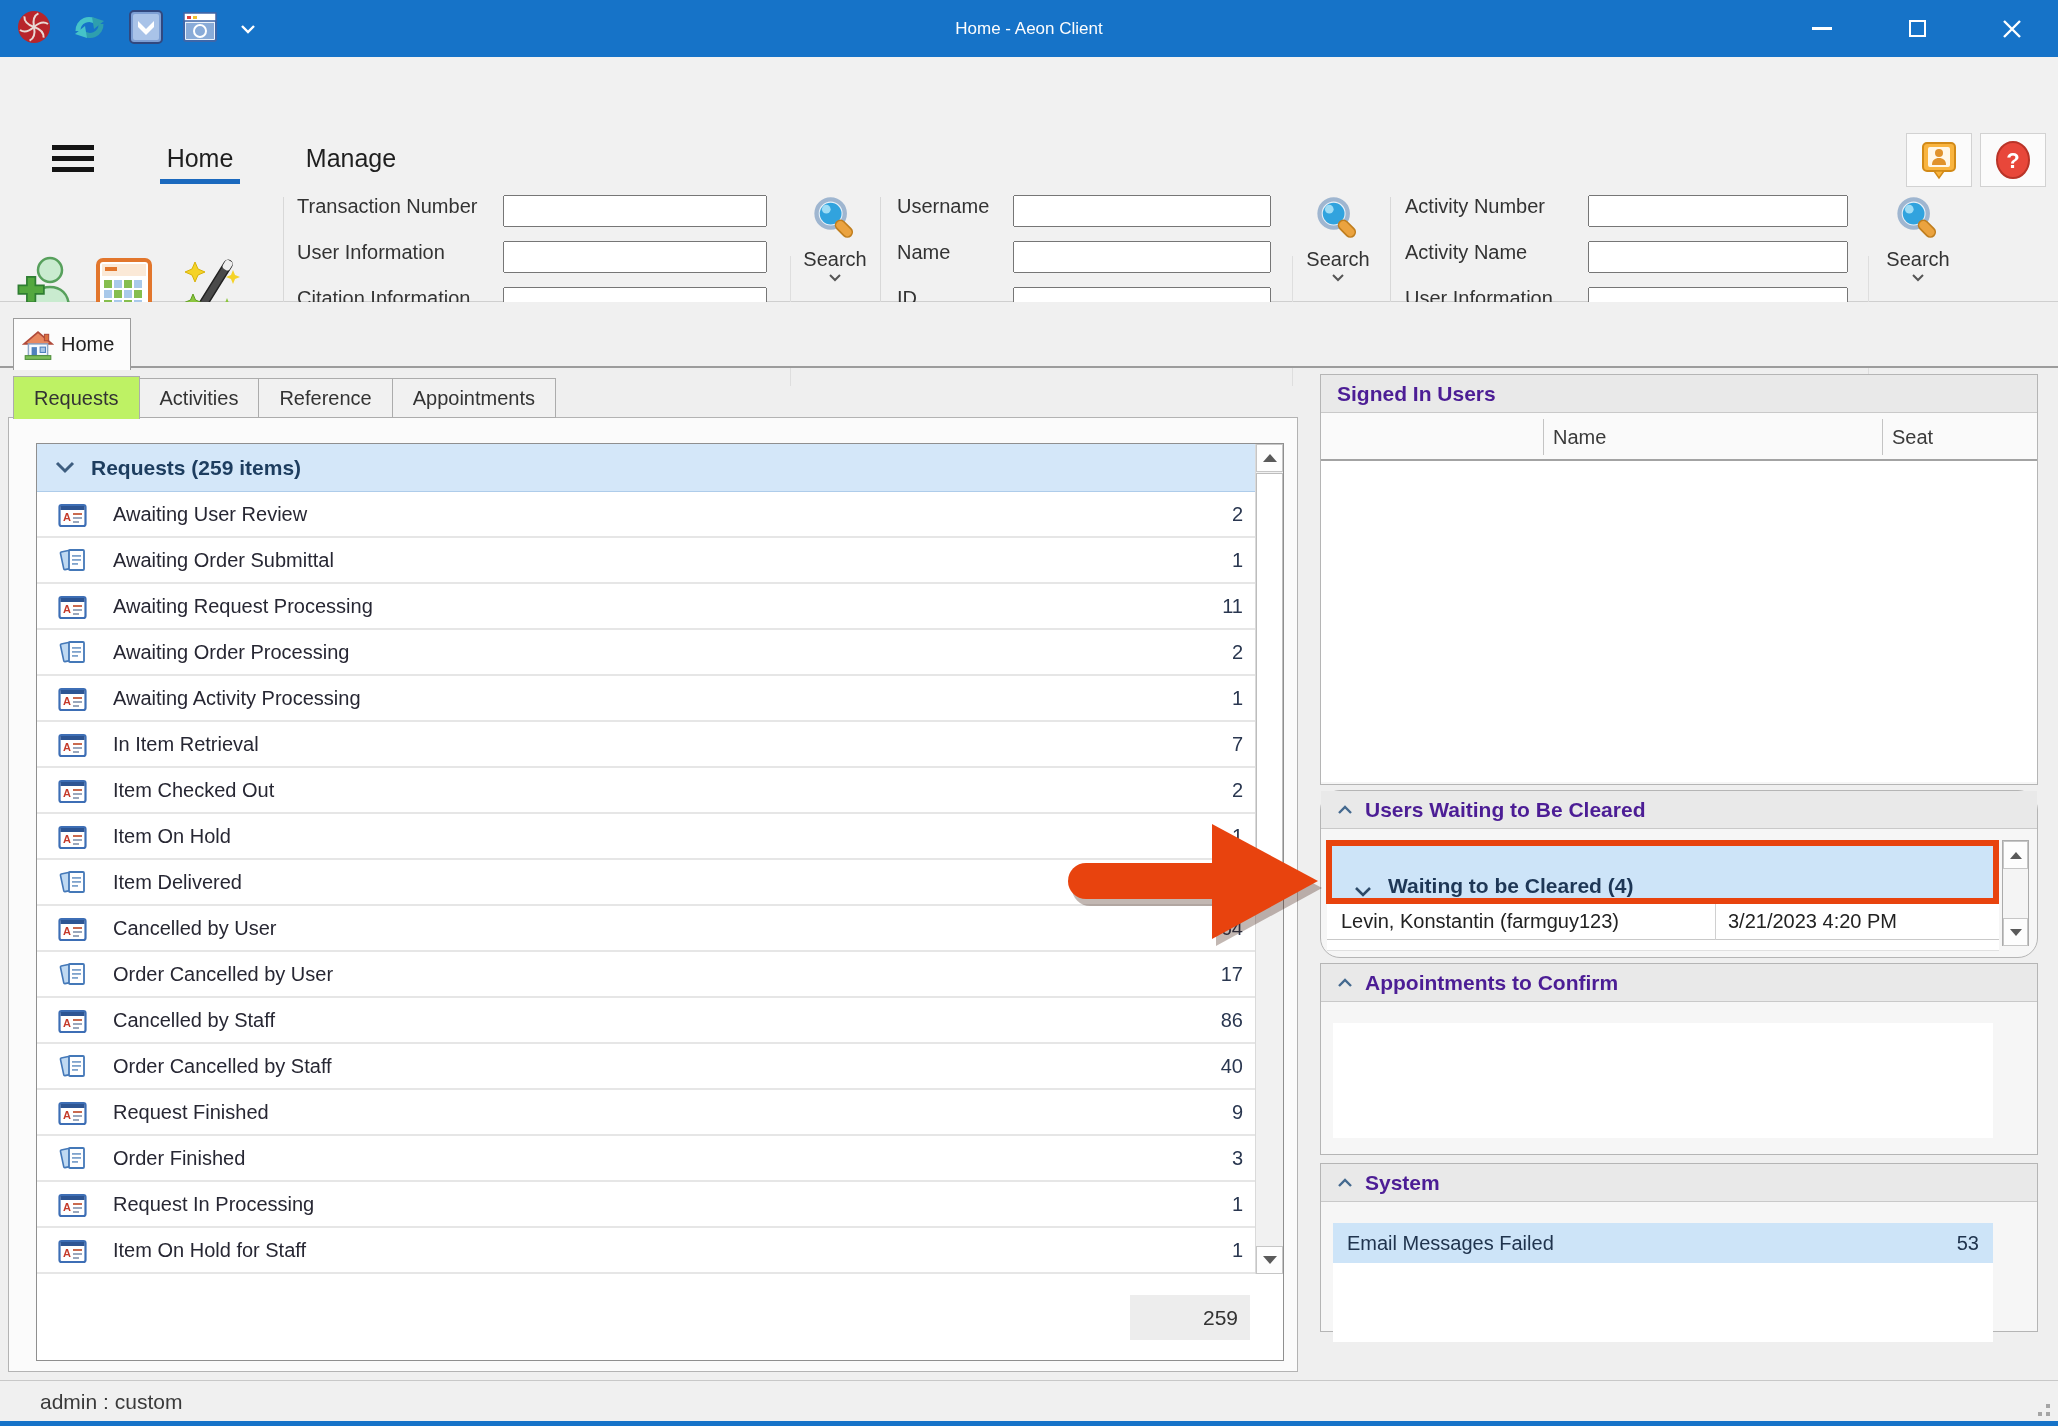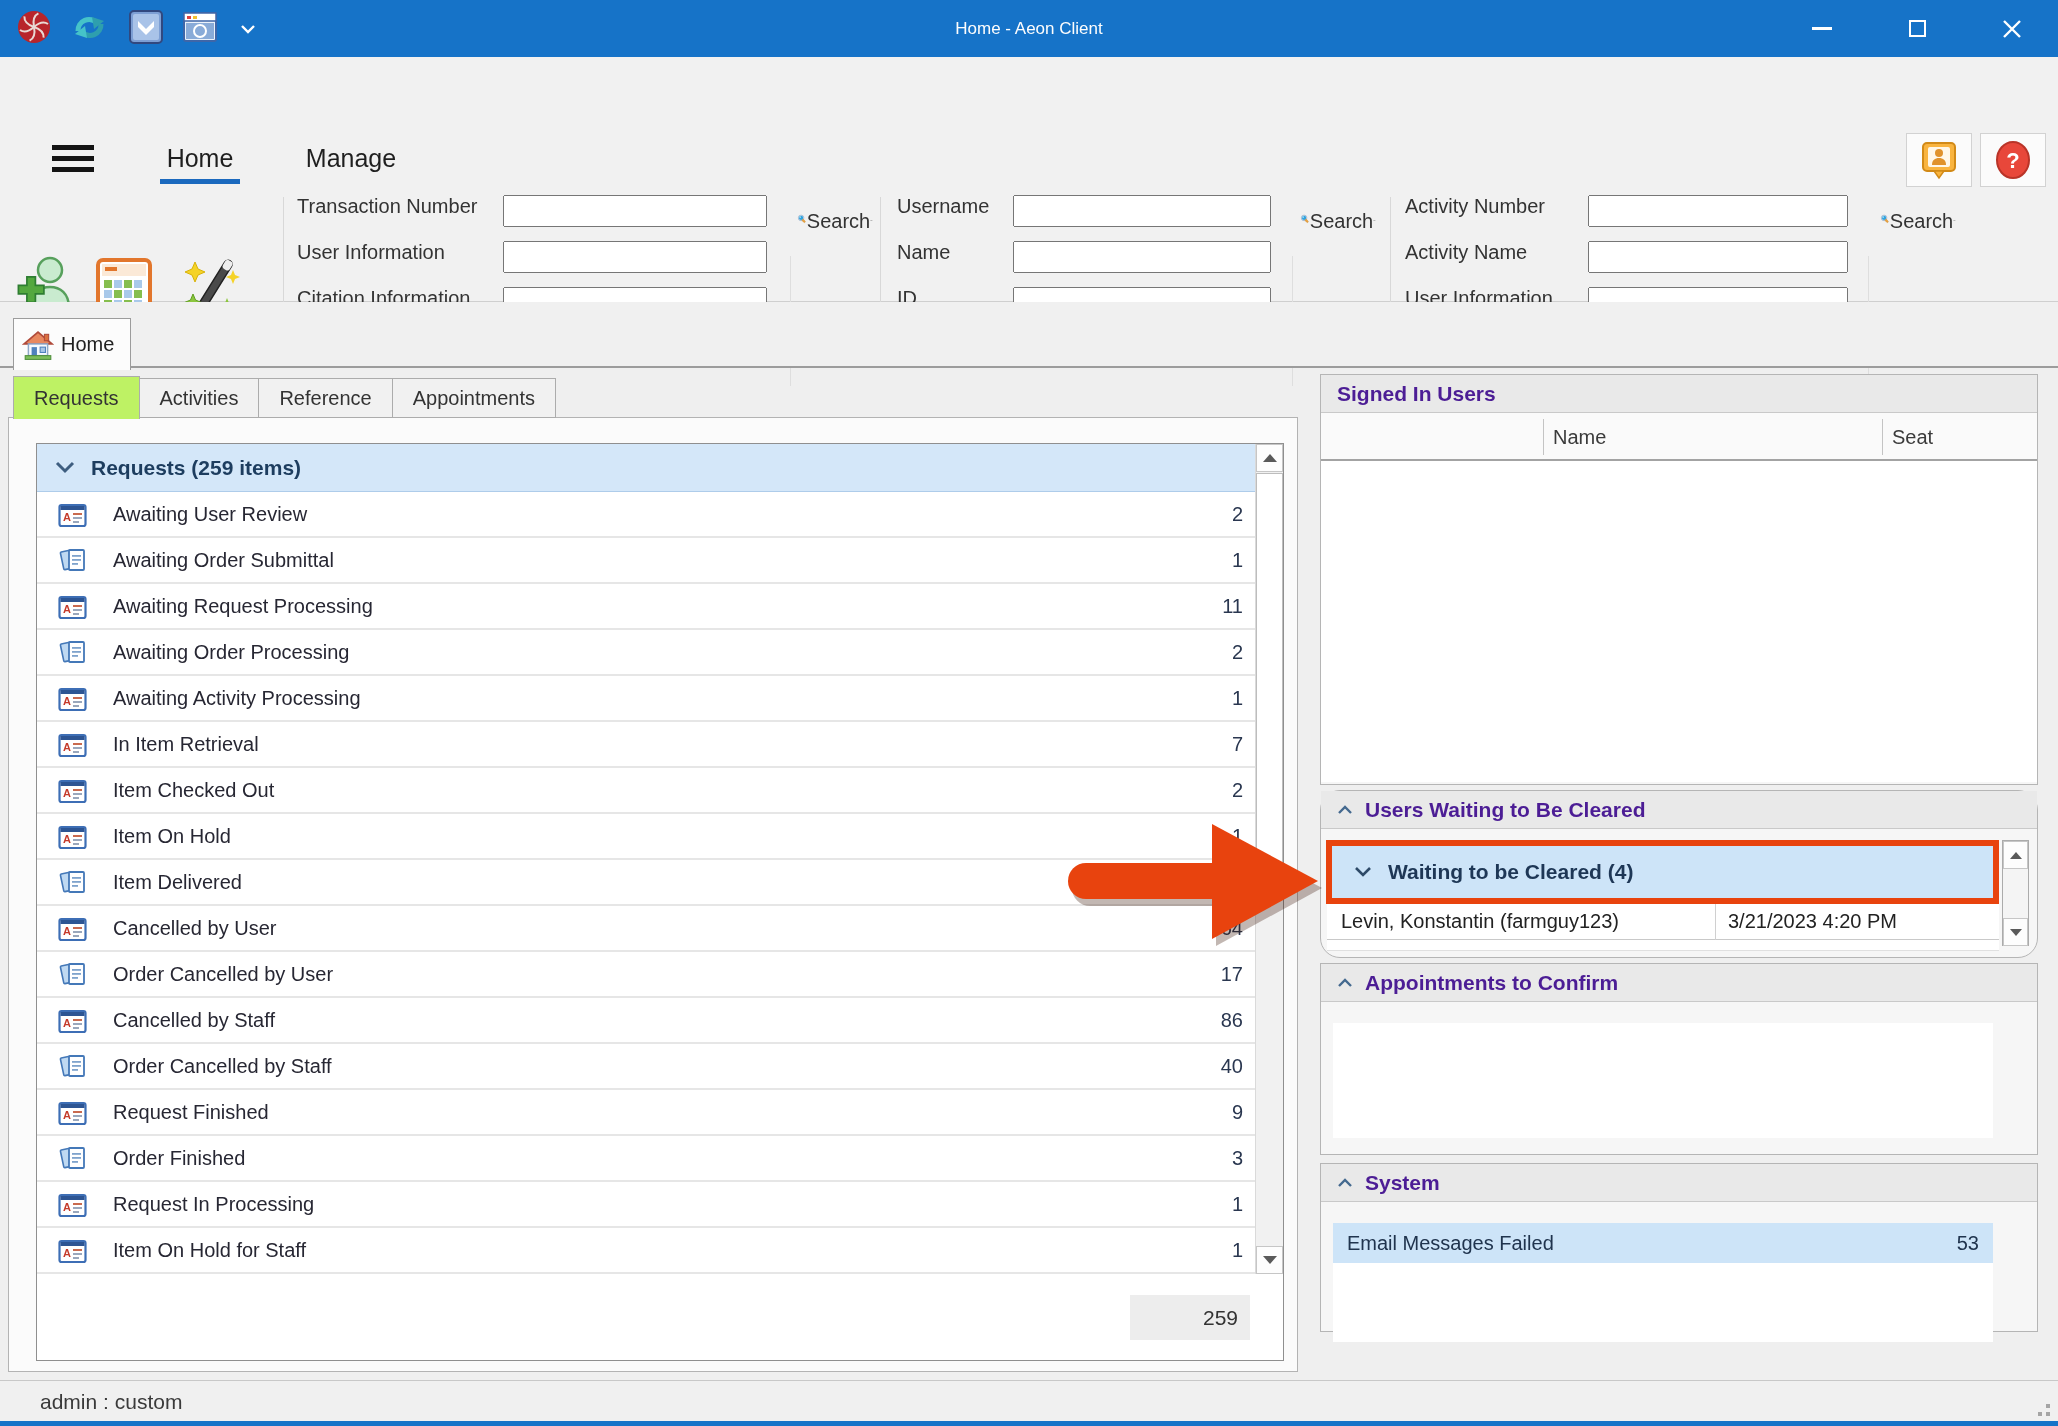--- a/index.html
+++ b/index.html
@@ -21,21 +21,21 @@
   .rtab { position:absolute; top:75px; height:52px; display:flex; align-items:center; justify-content:center; font-size:25px; color:#1F1F1F; }
   .rtab.active { font-weight:500; }
   .rtab.active::after { content:""; position:absolute; left:2px; right:2px; bottom:0; height:5px; background:#1B69BE; }
   .vsep { position:absolute; top:140px; height:152px; width:1px; background:#D8D8D8; }
   .vsep-lite { position:absolute; top:142px; height:130px; width:1px; background:#DEDEDE; }
   .grouplabel { position:absolute; bottom:6px; width:100%; text-align:center; font-size:19px; color:#4D4D4D; }
   .launcher { position:absolute; bottom:8px; }
   .fgroup { position:absolute; top:57px; height:244px; }
   .frow { position:absolute; display:flex; height:32px; }
   .frow label { font-size:20px; color:#333; }
-  .bigbtn { position:absolute; display:flex; flex-direction:row; align-items:center; cursor:default; }
+  .bigbtn { position:absolute; display:flex; flex-direction:column; align-items:center; cursor:default; }
   .bigbtn .blabel { font-size:20px; color:#333; margin-top:4px; }
   .newbtn { position:absolute; top:140px; display:flex; flex-direction:column; align-items:center; }
   .newbtn .blabel { font-size:20px; color:#333; margin-top:3px; }
   .ribbon-cornerbtn { position:absolute; top:76px; width:66px; height:54px; background:#FBFBFB; border:1px solid #D2D2D2; display:flex; align-items:center; justify-content:center; }
 
   
   .doctab-row { position:absolute; left:0; top:302px; width:2058px; height:66px; background:#F0F0F0; border-bottom:2px solid #9C9C9C; }
   .doctab { position:absolute; left:13px; top:16px; width:118px; height:52px; background:#FCFCFC; border:1px solid #9C9C9C; border-bottom:none; display:flex; align-items:center; padding-left:8px; gap:7px; font-size:20px; color:#222; z-index:3; }
 
   
@@ -62,21 +62,21 @@
 
   
   .section { position:absolute; left:1320px; width:718px; background:#F6F6F6; border:1px solid #B5B5B5; }
   .sec-header { height:38px; background:#E9E9E9; border-bottom:1px solid #C9C9C9; display:flex; align-items:center; padding-left:16px; gap:12px; }
   .sec-header .stext { font-size:21px; font-weight:bold; color:#4c1d95; }
   .colhead { position:relative; height:48px; background:#FAFAFA; border-bottom:2px solid #A3A3A3; }
   .colhead .cl { position:absolute; top:0; height:48px; line-height:48px; font-size:20px; color:#3B3B3B; }
   .colsep { position:absolute; top:6px; height:36px; width:1px; background:#C4C4C4; }
   .white-body { background:#FFF; }
 
-  .hl-box { position:absolute; left:5px; top:49px; width:673px; height:64px; border:6px solid #E8430E; background:#CDE4F8; display:flex; align-items:center; padding-left:22px; gap:16px; z-index:5; }
+  .hl-box { position:absolute; left:5px; top:49px; width:673px; height:64px; border:6px solid #E8430E; background:#CDE4F8; display:flex; align-items:flex-end; padding-left:22px; gap:16px; z-index:5; }
   .hl-box .hltext { font-size:21px; font-weight:bold; color:#1E3756; }
   .uw-row { position:absolute; left:6px; top:113px; width:672px; height:36px; background:#FFF; border-bottom:1px solid #C9C9C9; display:flex; align-items:center; font-size:20px; color:#222; }
   .uw-row .name { padding-left:14px; width:388px; }
   .uw-row .csep { width:1px; height:36px; background:#D0D0D0; }
   .uw-row .time { padding-left:12px; }
   .uw-row2 { position:absolute; left:6px; top:149px; width:672px; height:11px; background:#FFF; border-bottom:1px solid #E0E0E0; }
   .mini-scroll { position:absolute; left:681px; top:49px; width:27px; height:106px; background:#F4F4F4; border:1px solid #ABABAB; }
 
   .content-white { position:absolute; background:#FFF; }
   .sys-row { position:absolute; left:12px; top:59px; width:660px; height:40px; background:#CDE4F8; display:flex; align-items:center; font-size:20px; color:#20344E; }

